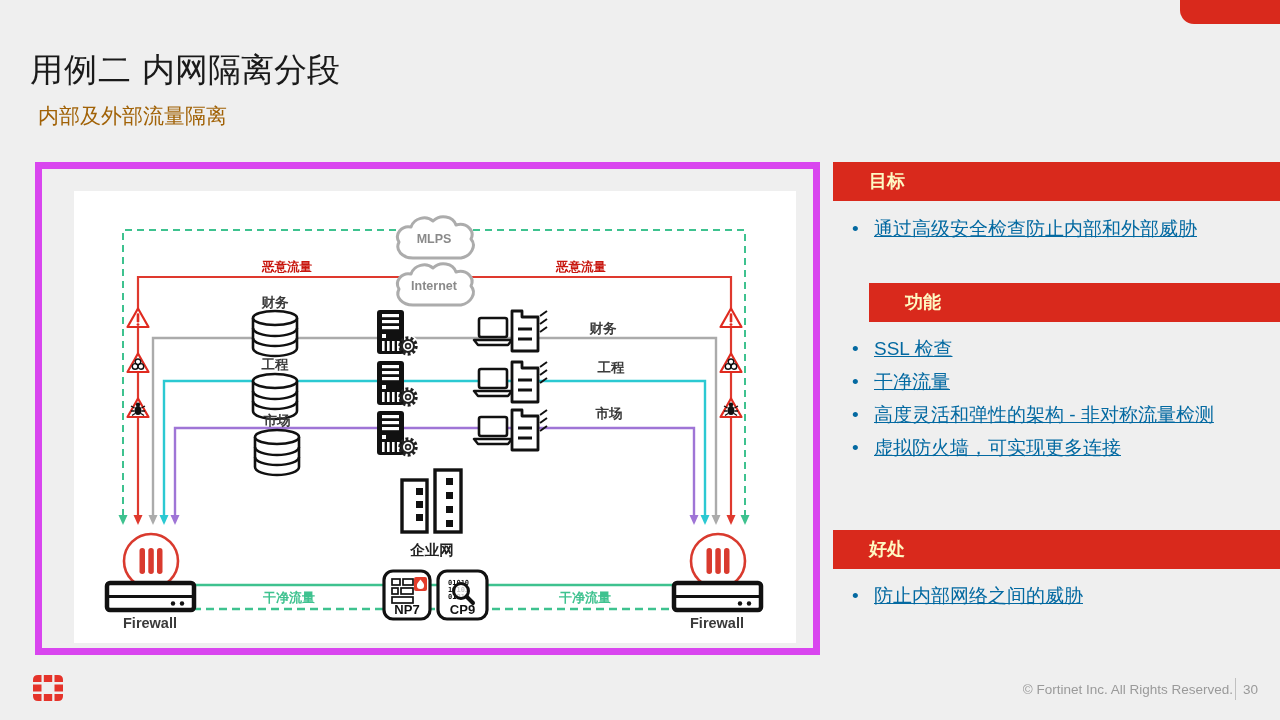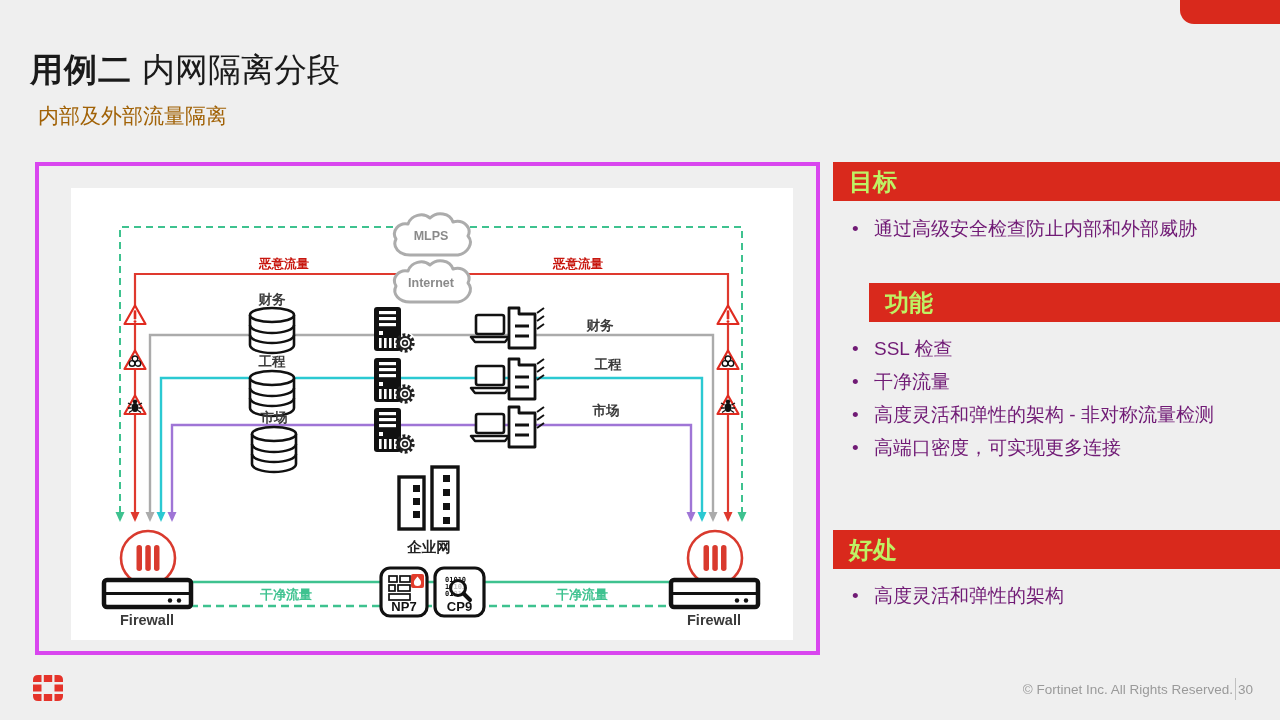--- a/index.html
+++ b/index.html
@@ -9,61 +9,61 @@
     font-family:"Liberation Sans",sans-serif;
     color:#1a1a1a;
   }
   
   .corner-accent{
     position:absolute;top:0;right:0;width:100px;height:24px;
     background:#D9291C;border-radius:0 0 0 14px;
   }
   
   .title{position:absolute;left:30px;top:26px;font-size:33px;white-space:nowrap;}
-  .title .t-bold{font-weight:700;letter-spacing:1px;}
+  .title .t-bold{font-weight:400;letter-spacing:1px;}
   .title .t-rest{font-family:"DejaVu Serif",serif;font-weight:400;margin-left:10px;}
   .subtitle{
     position:absolute;left:38px;top:102px;font-size:21px;color:#a16207;
     font-family:"DejaVu Serif",serif;white-space:nowrap;
   }
   
   .diagram-card{
     position:absolute;left:35px;top:162px;width:785px;height:493px;
-    background:#EFEFEF;border:4px solid #d946ef;box-sizing:border-box;
+    background:#EFEFEF;border:7px solid #d946ef;box-sizing:border-box;
   }
   .diagram-canvas{
     position:absolute;left:32px;top:22px;width:722px;height:452px;background:#fff;
   }
   svg{display:block;font-family:"Liberation Sans",sans-serif;}
   
   .section-bar{
     position:absolute;left:833px;right:0;height:39px;background:#D9291C;
-    color:#bef264;font-weight:bold;font-size:24px;line-height:39px;
-    padding-left:16px;box-sizing:border-box;
+    color:#fef9c3;font-weight:bold;font-size:18px;line-height:39px;
+    padding-left:36px;box-sizing:border-box;
   }
   .bar-goal{top:162px;}
   .bar-features{top:283px;margin-left:36px;}
   .bar-benefits{top:530px;}
   .bullets{position:absolute;left:848px;width:425px;}
   .bullets-goal{top:212px;}
   .bullets-features{top:332px;}
   .bullets-benefits{top:579px;}
   .bullet{
     position:relative;padding-left:26px;font-size:19px;line-height:33px;
-    color:#701a75;white-space:nowrap;
+    color:#0369a1;white-space:nowrap;text-decoration:underline;
   }
   .bullet::before{content:"•";position:absolute;left:4px;}
   
   .footer-logo{position:absolute;left:33px;top:675px;}
   .footer-right{
     position:absolute;right:22px;bottom:20px;display:flex;align-items:center;gap:2px;
     color:#9a9a9a;font-size:13.5px;
   }
   .footer-divider{width:1px;height:22px;background:#c0c0c0;}
-  .page-num{min-width:20px;text-align:left;}
+  .page-num{min-width:20px;text-align:right;}
 </style>
 </head>
 <body>
 
 <div class="corner-accent"></div>
 
 <h1 class="title">
   <span class="t-bold">用例二</span><span class="t-rest">内网隔离分段</span>
 </h1>
 <div class="subtitle">内部及外部流量隔离</div>
@@ -261,26 +261,26 @@
 <div class="section-bar bar-goal">目标</div>
 <div class="bullets bullets-goal">
   <div class="bullet">通过高级安全检查防止内部和外部威胁</div>
 </div>
 
 <div class="section-bar bar-features">功能</div>
 <div class="bullets bullets-features">
   <div class="bullet">SSL 检查</div>
   <div class="bullet">干净流量</div>
   <div class="bullet">高度灵活和弹性的架构 - 非对称流量检测</div>
-  <div class="bullet">高端口密度，可实现更多连接</div>
+  <div class="bullet">虚拟防火墙，可实现更多连接</div>
 </div>
 
 <div class="section-bar bar-benefits">好处</div>
 <div class="bullets bullets-benefits">
-  <div class="bullet">高度灵活和弹性的架构</div>
+  <div class="bullet">防止内部网络之间的威胁</div>
 </div>
 
 <div class="footer-logo">
   <svg width="30" height="26" viewBox="0 0 30 26">
     <g fill="#E5332A">
       <path d="M0,7 V5 Q0,0 5,0 H8.5 V7 Z"></path>
       <rect x="10.8" y="0" width="8.4" height="7"></rect>
       <path d="M21.5,0 H25 Q30,0 30,5 V7 H21.5 Z"></path>
       <rect x="0" y="9.5" width="8.5" height="7"></rect>
       <rect x="21.5" y="9.5" width="8.5" height="7"></rect>

